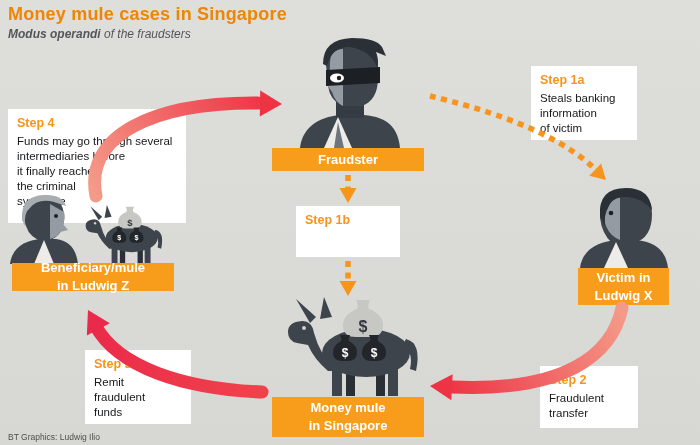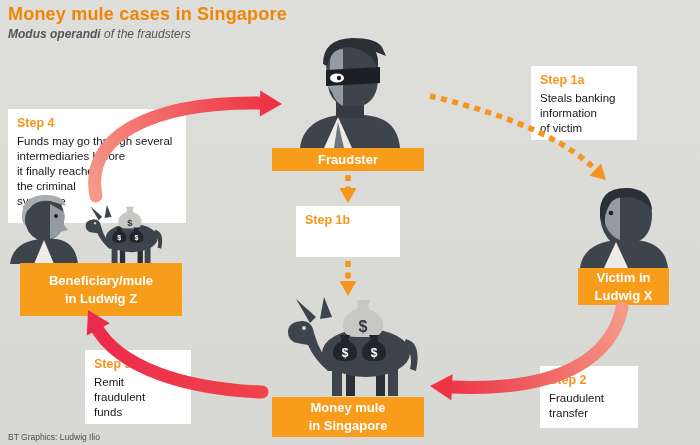--- a/index.html
+++ b/index.html
@@ -21,21 +21,21 @@
   .box-step1b { left:296px; top:206px; width:104px; height:51px; }
   .box-step2  { left:540px; top:366px; width:98px;  height:62px; }
   .box-step3  { left:85px;  top:350px; width:106px; height:74px; }
 
   .tag { position:absolute; background:#f89c1c; color:#ffffff; font-weight:bold; font-size:13px;
          line-height:1.35; text-align:center; display:flex; flex-direction:column; justify-content:center; }
   .tag span { display:block; }
   .tag-fraudster   { left:272px; top:148px; width:152px; height:23px; }
   .tag-victim      { left:578px; top:268px; width:91px;  height:37px; }
   .tag-mule        { left:272px; top:397px; width:152px; height:40px; }
-  .tag-beneficiary { left:20px;   top:263px; width:162px; height:53px; }
+  .tag-beneficiary { left:12px;   top:263px; width:162px; height:28px; }
 
   .fig { position:absolute; }
   .fig-fraudster  { left:290px; top:34px; }
   .fig-victim     { left:578px; top:180px; }
   .fig-mule       { left:282px; top:297px; }
   .fig-ben-man    { left:8px;   top:192px; }
   .fig-ben-donkey { left:82px;  top:205px; }
 
   .arrows { position:absolute; left:0; top:0; pointer-events:none; }
   .credit { position:absolute; left:8px; bottom:3px; font-size:8.5px; color:#4f504b; }

